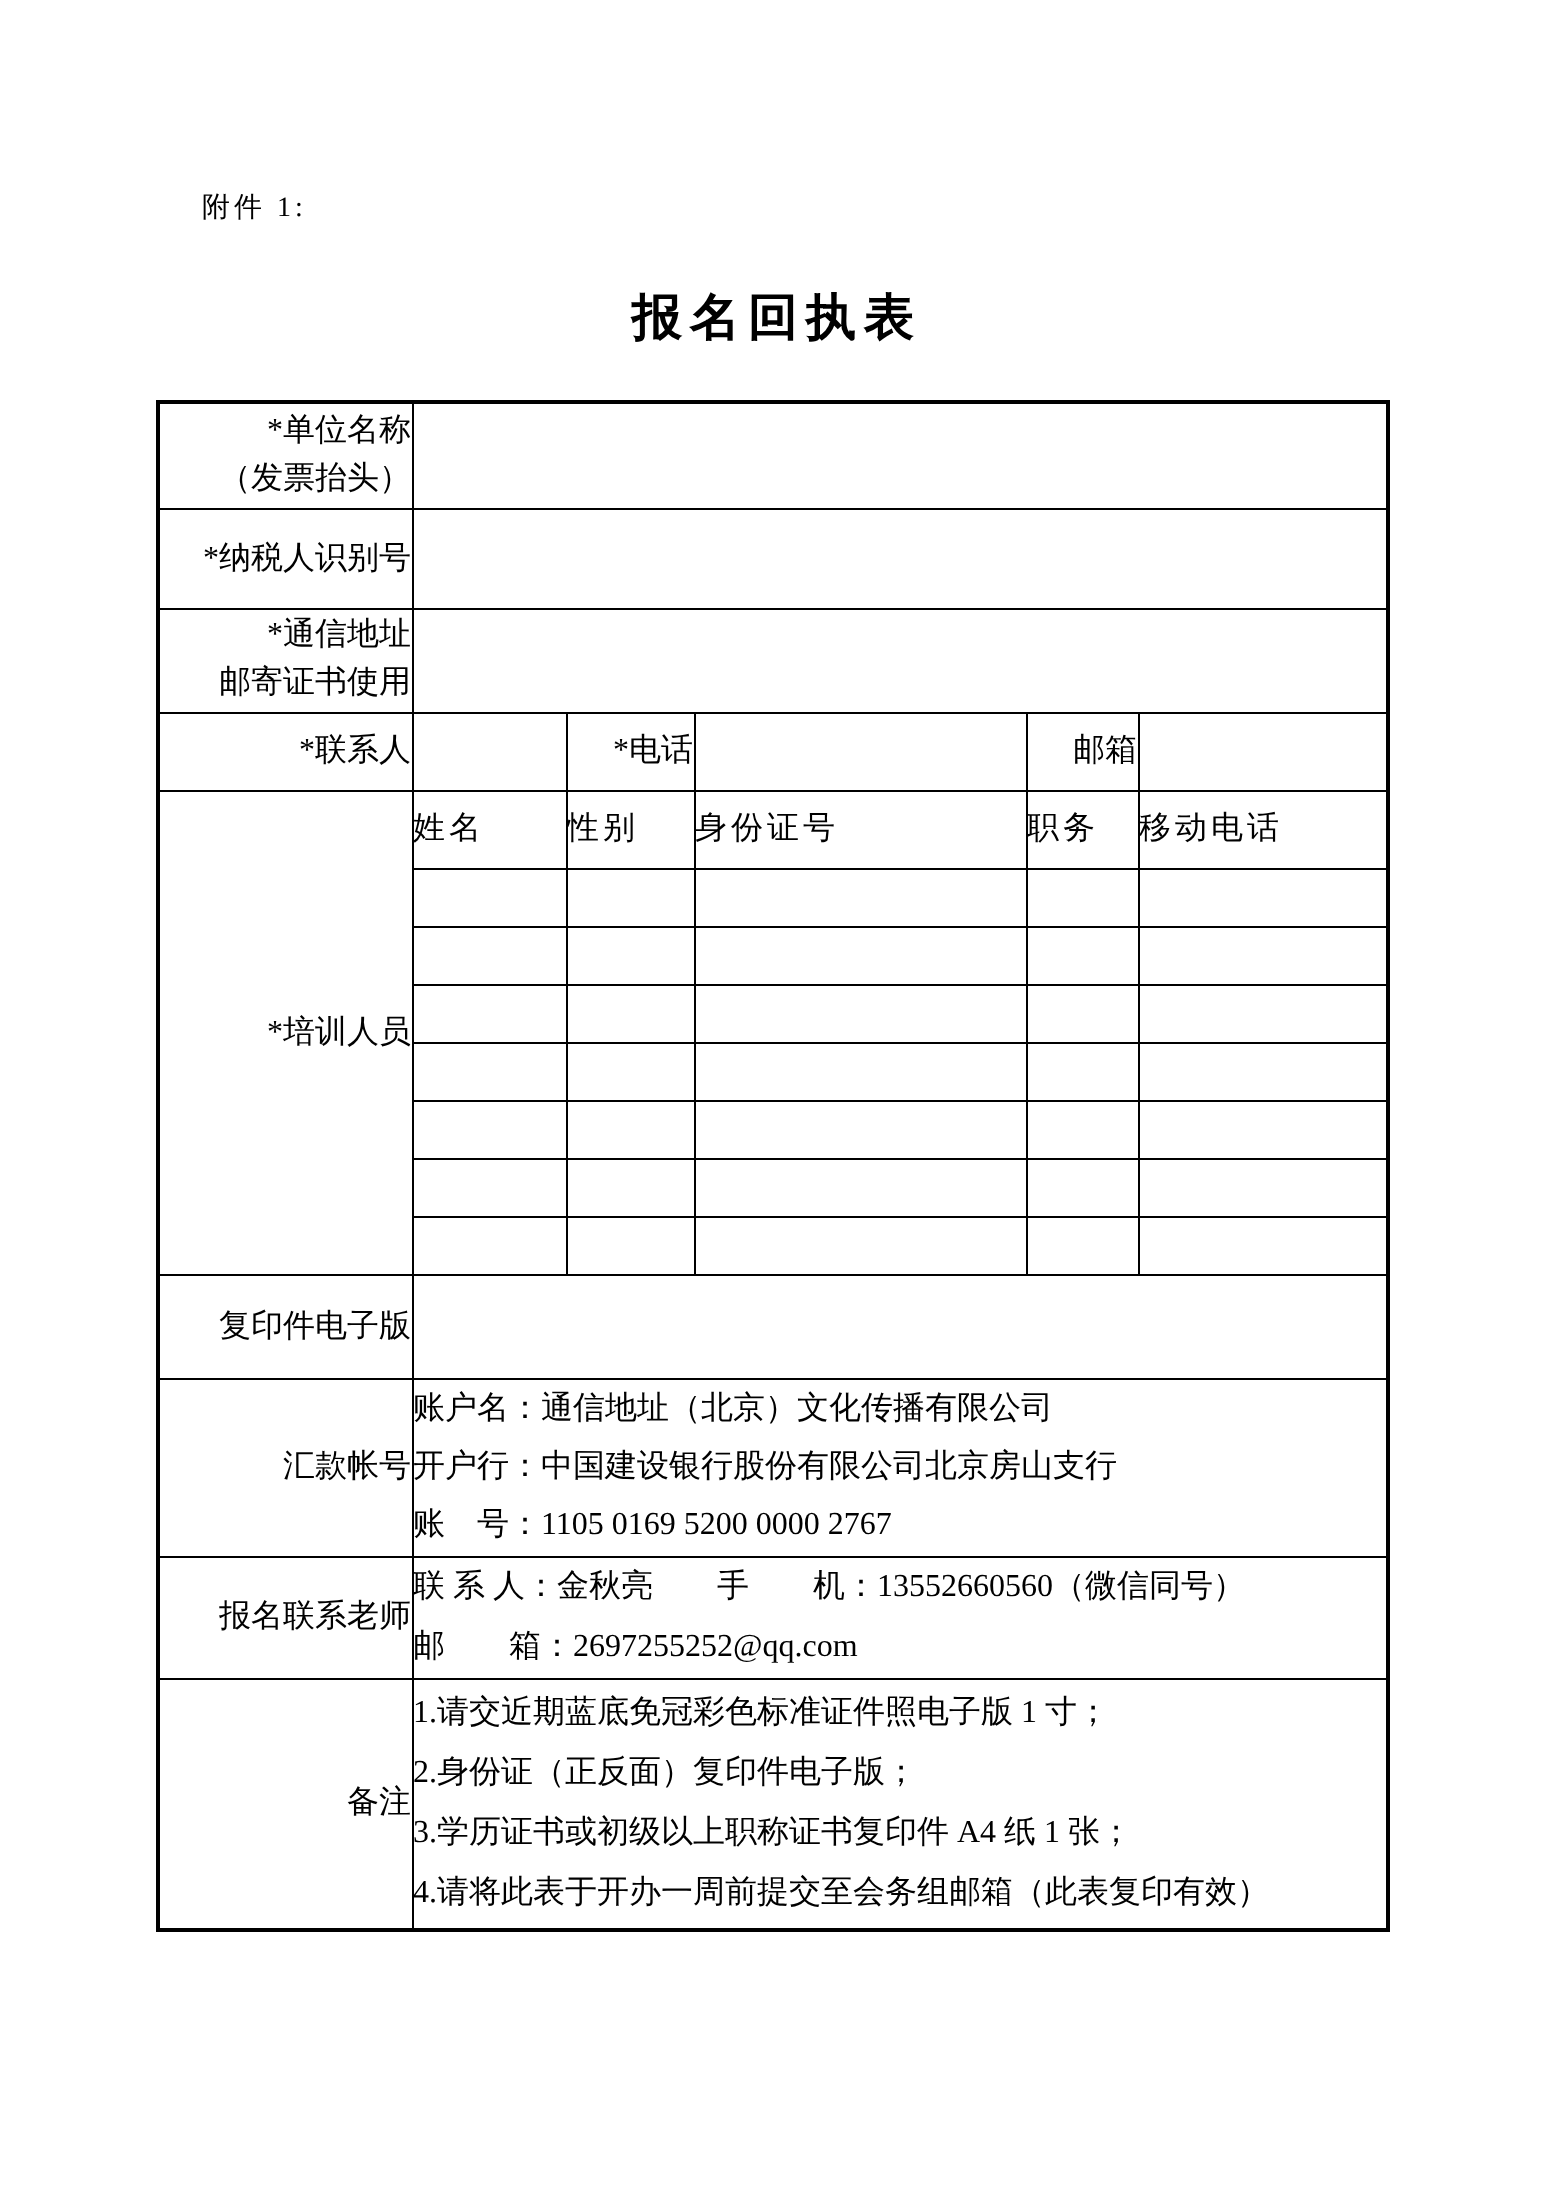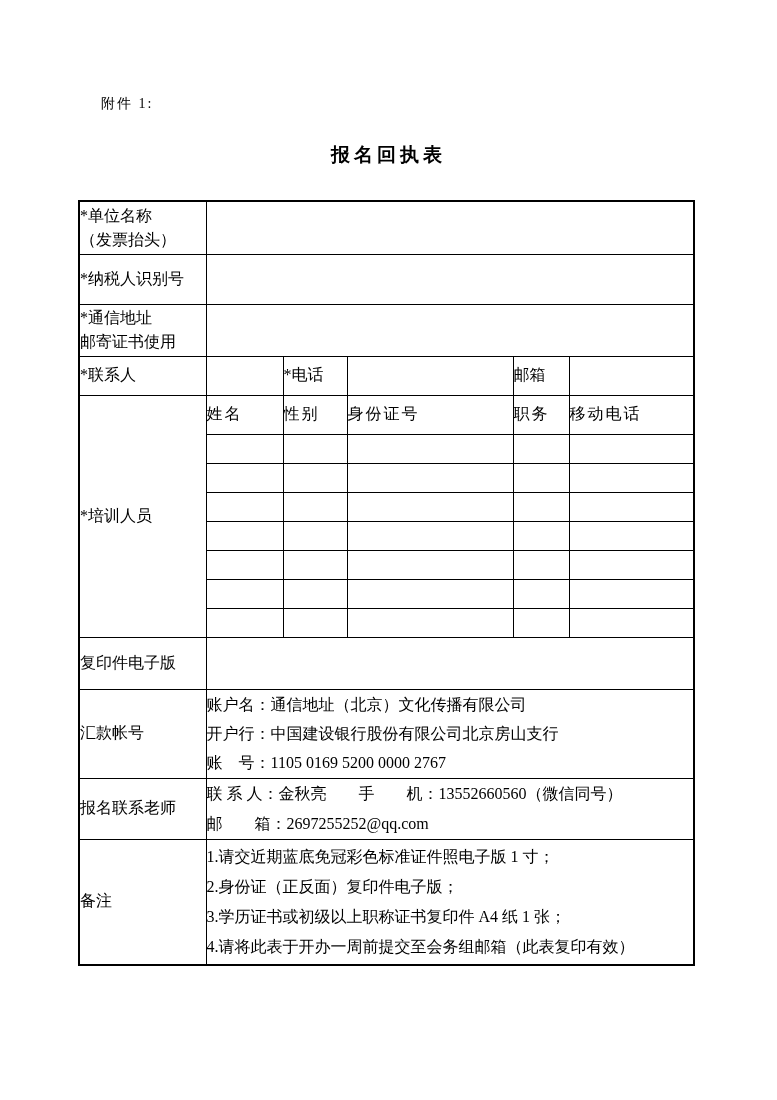--- a/index.html
+++ b/index.html
@@ -9,36 +9,36 @@
     position:relative;
     font-family:"Liberation Serif","DejaVu Serif",serif;
     color:#000;
   }
   .attachment {
     position:absolute; left:101px; top:95px;
     font-size:14px; letter-spacing:2px;
   }
   .doc-title {
     position:absolute; left:0; top:142px; width:100%;
-    text-align:center; font-size:19px; font-weight:bold; letter-spacing:4px;
+    text-align:center; font-size:25px; font-weight:bold; letter-spacing:4px;
   }
   table.form {
     position:absolute; left:78px; top:200px;
     width:615px; border-collapse:collapse; table-layout:fixed;
     border:2px solid #000;
   }
   table.form td, table.form th {
     border:1px solid #000;
     padding:0;
     font-size:16px; font-weight:normal;
     vertical-align:middle;
     overflow:hidden;
     word-break:break-all;
   }
-  .label { text-align:left;margin-top:44px; }
+  .label { text-align:right;margin-top:44px; }
   .label .line { line-height:24px; }
   .col-head { text-align:left; letter-spacing:2px; }
   .value { background:#fff; }
   .multiline { padding:4px 6px 4px 10px; text-align:left; vertical-align:middle; }
   .multiline .line { line-height:29px; }
   .remarks-cell .line { line-height:30px; }
   .teacher-cell .line { line-height:30px; }
   
   tr.r-unit    { height:53px; }
   tr.r-tax     { height:50px; }

